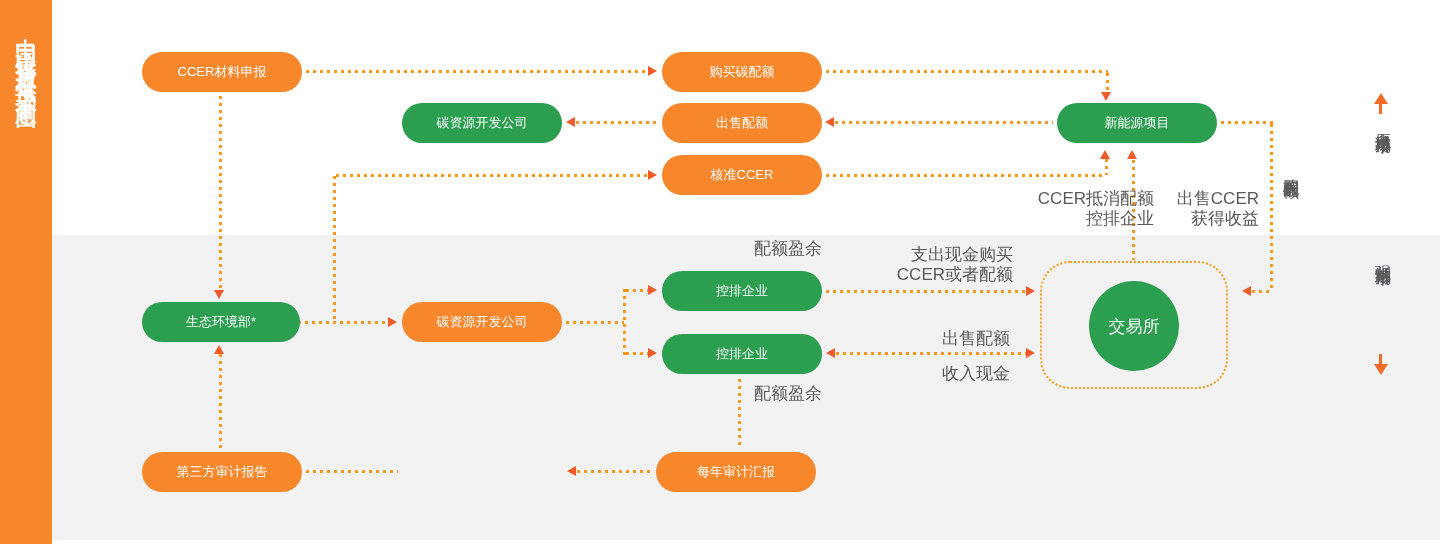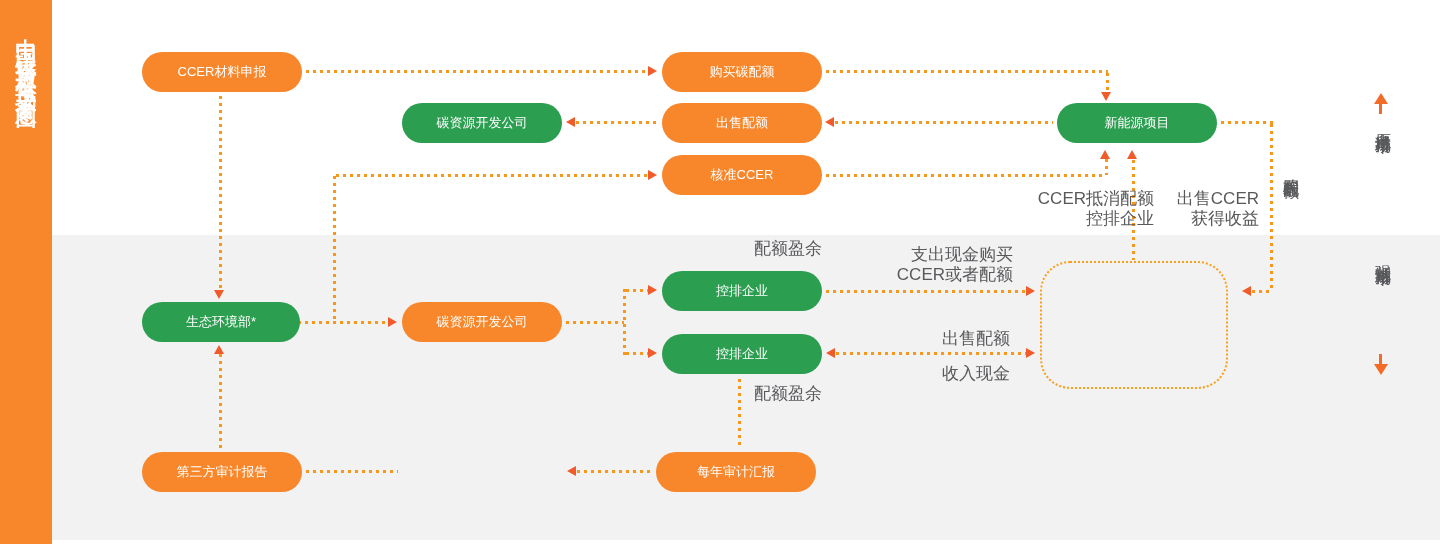--- a/index.html
+++ b/index.html
@@ -210,20 +210,23 @@
       <span>控排企业</span>
     </div>
   <div class="pill orange p-third-party">
       <span>第三方审计报告</span>
     </div>
   <div class="pill orange p-annual-audit">
       <span>每年审计汇报</span>
     </div>
 
   <div class="exchange-box"></div>
+  <div class="exchange-circle">
+      <span>交易所</span>
+    </div>
 
   <div class="flabel f-short">配额盈余</div>
   <div class="flabel f-surplus">配额盈余</div>
   <div class="flabel f-sell">出售配额</div>
   <div class="flabel f-pay">
     <div>支出现金购买</div>
     <div>CCER或者配额</div>
   </div>
   <div class="flabel f-recv">收入现金</div>
   <div class="flabel f-offset">

